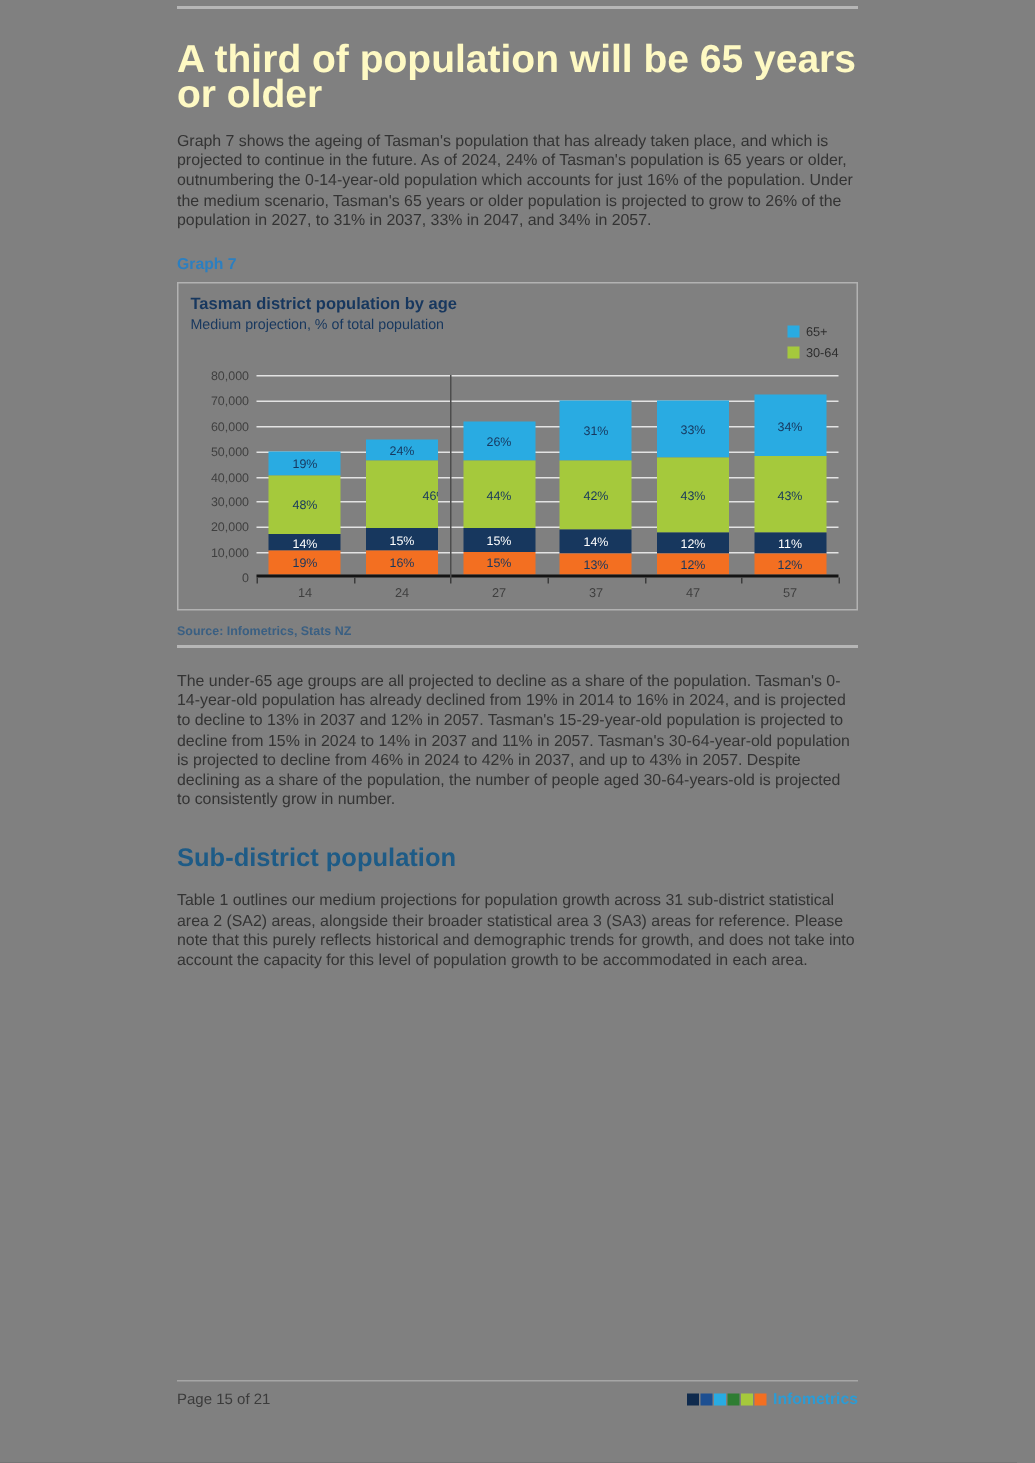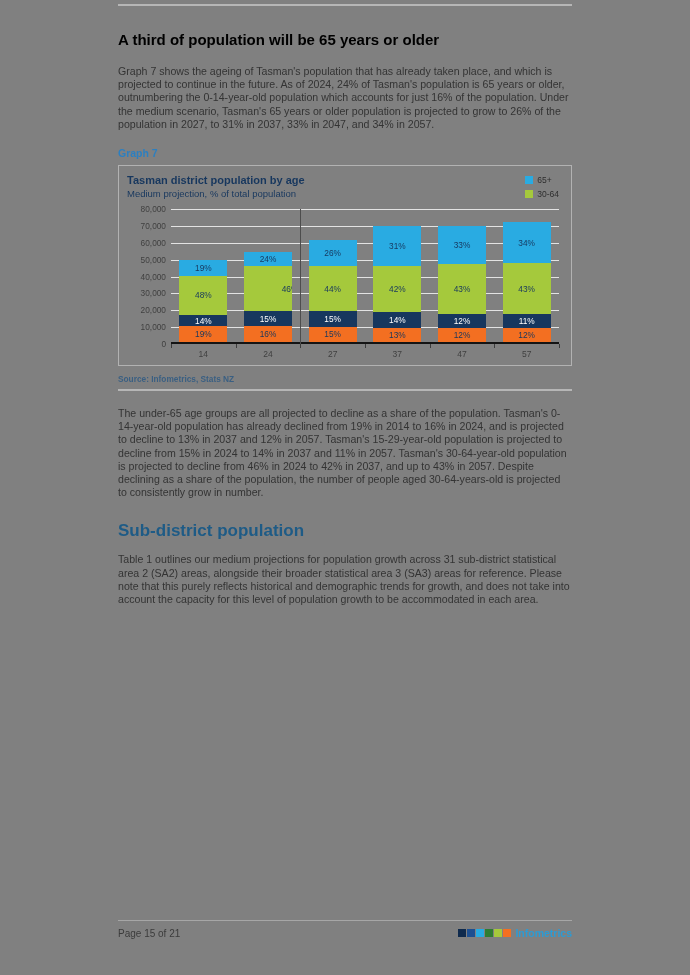--- a/index.html
+++ b/index.html
@@ -8,30 +8,30 @@
     background:#808080;overflow:hidden;
     font-family:"Liberation Sans", sans-serif;
   }
   .content{position:absolute;left:118px;right:118px;top:0;}
   
   .doc-header{padding-top:44px;font-size:9.5px;font-weight:700;white-space:nowrap;}
   .doc-header .brand{color:#E87424;}
   .doc-header .date{color:#4f4f4f;}
   .header-rule{border:none;border-top:2px solid #b6b6b6;margin:4px 0 0;}
   
-  h1{color:#000000;font-size:15px;line-height:23px;font-weight:700;margin:22px 0 0;}
+  h1{color:#fef9c3;font-size:26px;line-height:23px;font-weight:700;margin:22px 0 0;}
   h2{color:#1E5B86;font-size:17px;line-height:20px;font-weight:700;margin:22px 0 0;}
   p.body{color:#333;font-size:10.6px;line-height:13.2px;margin:14px 0 0;text-align:left;}
   .graph-label{color:#2C7FC0;font-weight:700;font-size:10.5px;margin-top:16px;}
   
   .chart-box{margin-top:6px;border:1px solid #b2b2b2;padding:8px 10px 6px 8px;position:relative;}
   .chart-head{display:flex;justify-content:space-between;align-items:flex-start;}
   .chart-title{color:#17375E;font-weight:700;font-size:11px;line-height:13px;}
   .chart-subtitle{color:#17375E;font-size:9.5px;line-height:11px;margin-top:1px;}
-  .legend{font-size:8.5px;color:#2e2e2e;margin-top:1px;margin-right:2px;}
+  .legend{font-size:8.5px;color:#2e2e2e;margin-top:19px;margin-right:2px;}
   .legend-item{display:flex;align-items:center;margin-bottom:4px;}
   .legend-swatch{width:8px;height:8px;margin-right:4px;flex:none;}
   .plot{position:relative;height:135px;margin-left:44px;margin-top:6px;margin-right:2px;}
   .grid{position:absolute;left:0;right:0;height:1px;background:#e3e3e3;}
   .ylab{position:absolute;right:calc(100% + 5px);transform:translateY(-50%);
         font-size:8.3px;color:#3f3f3f;white-space:nowrap;}
   .xaxis{position:absolute;left:0;right:0;bottom:0;height:2px;background:#141414;}
   .tick{position:absolute;bottom:-4px;width:1px;height:4px;background:#3c3c3c;}
   .divider{position:absolute;top:0;bottom:0;width:1px;background:#4d4d4d;}
   .bar{position:absolute;bottom:2px;display:flex;flex-direction:column;}

